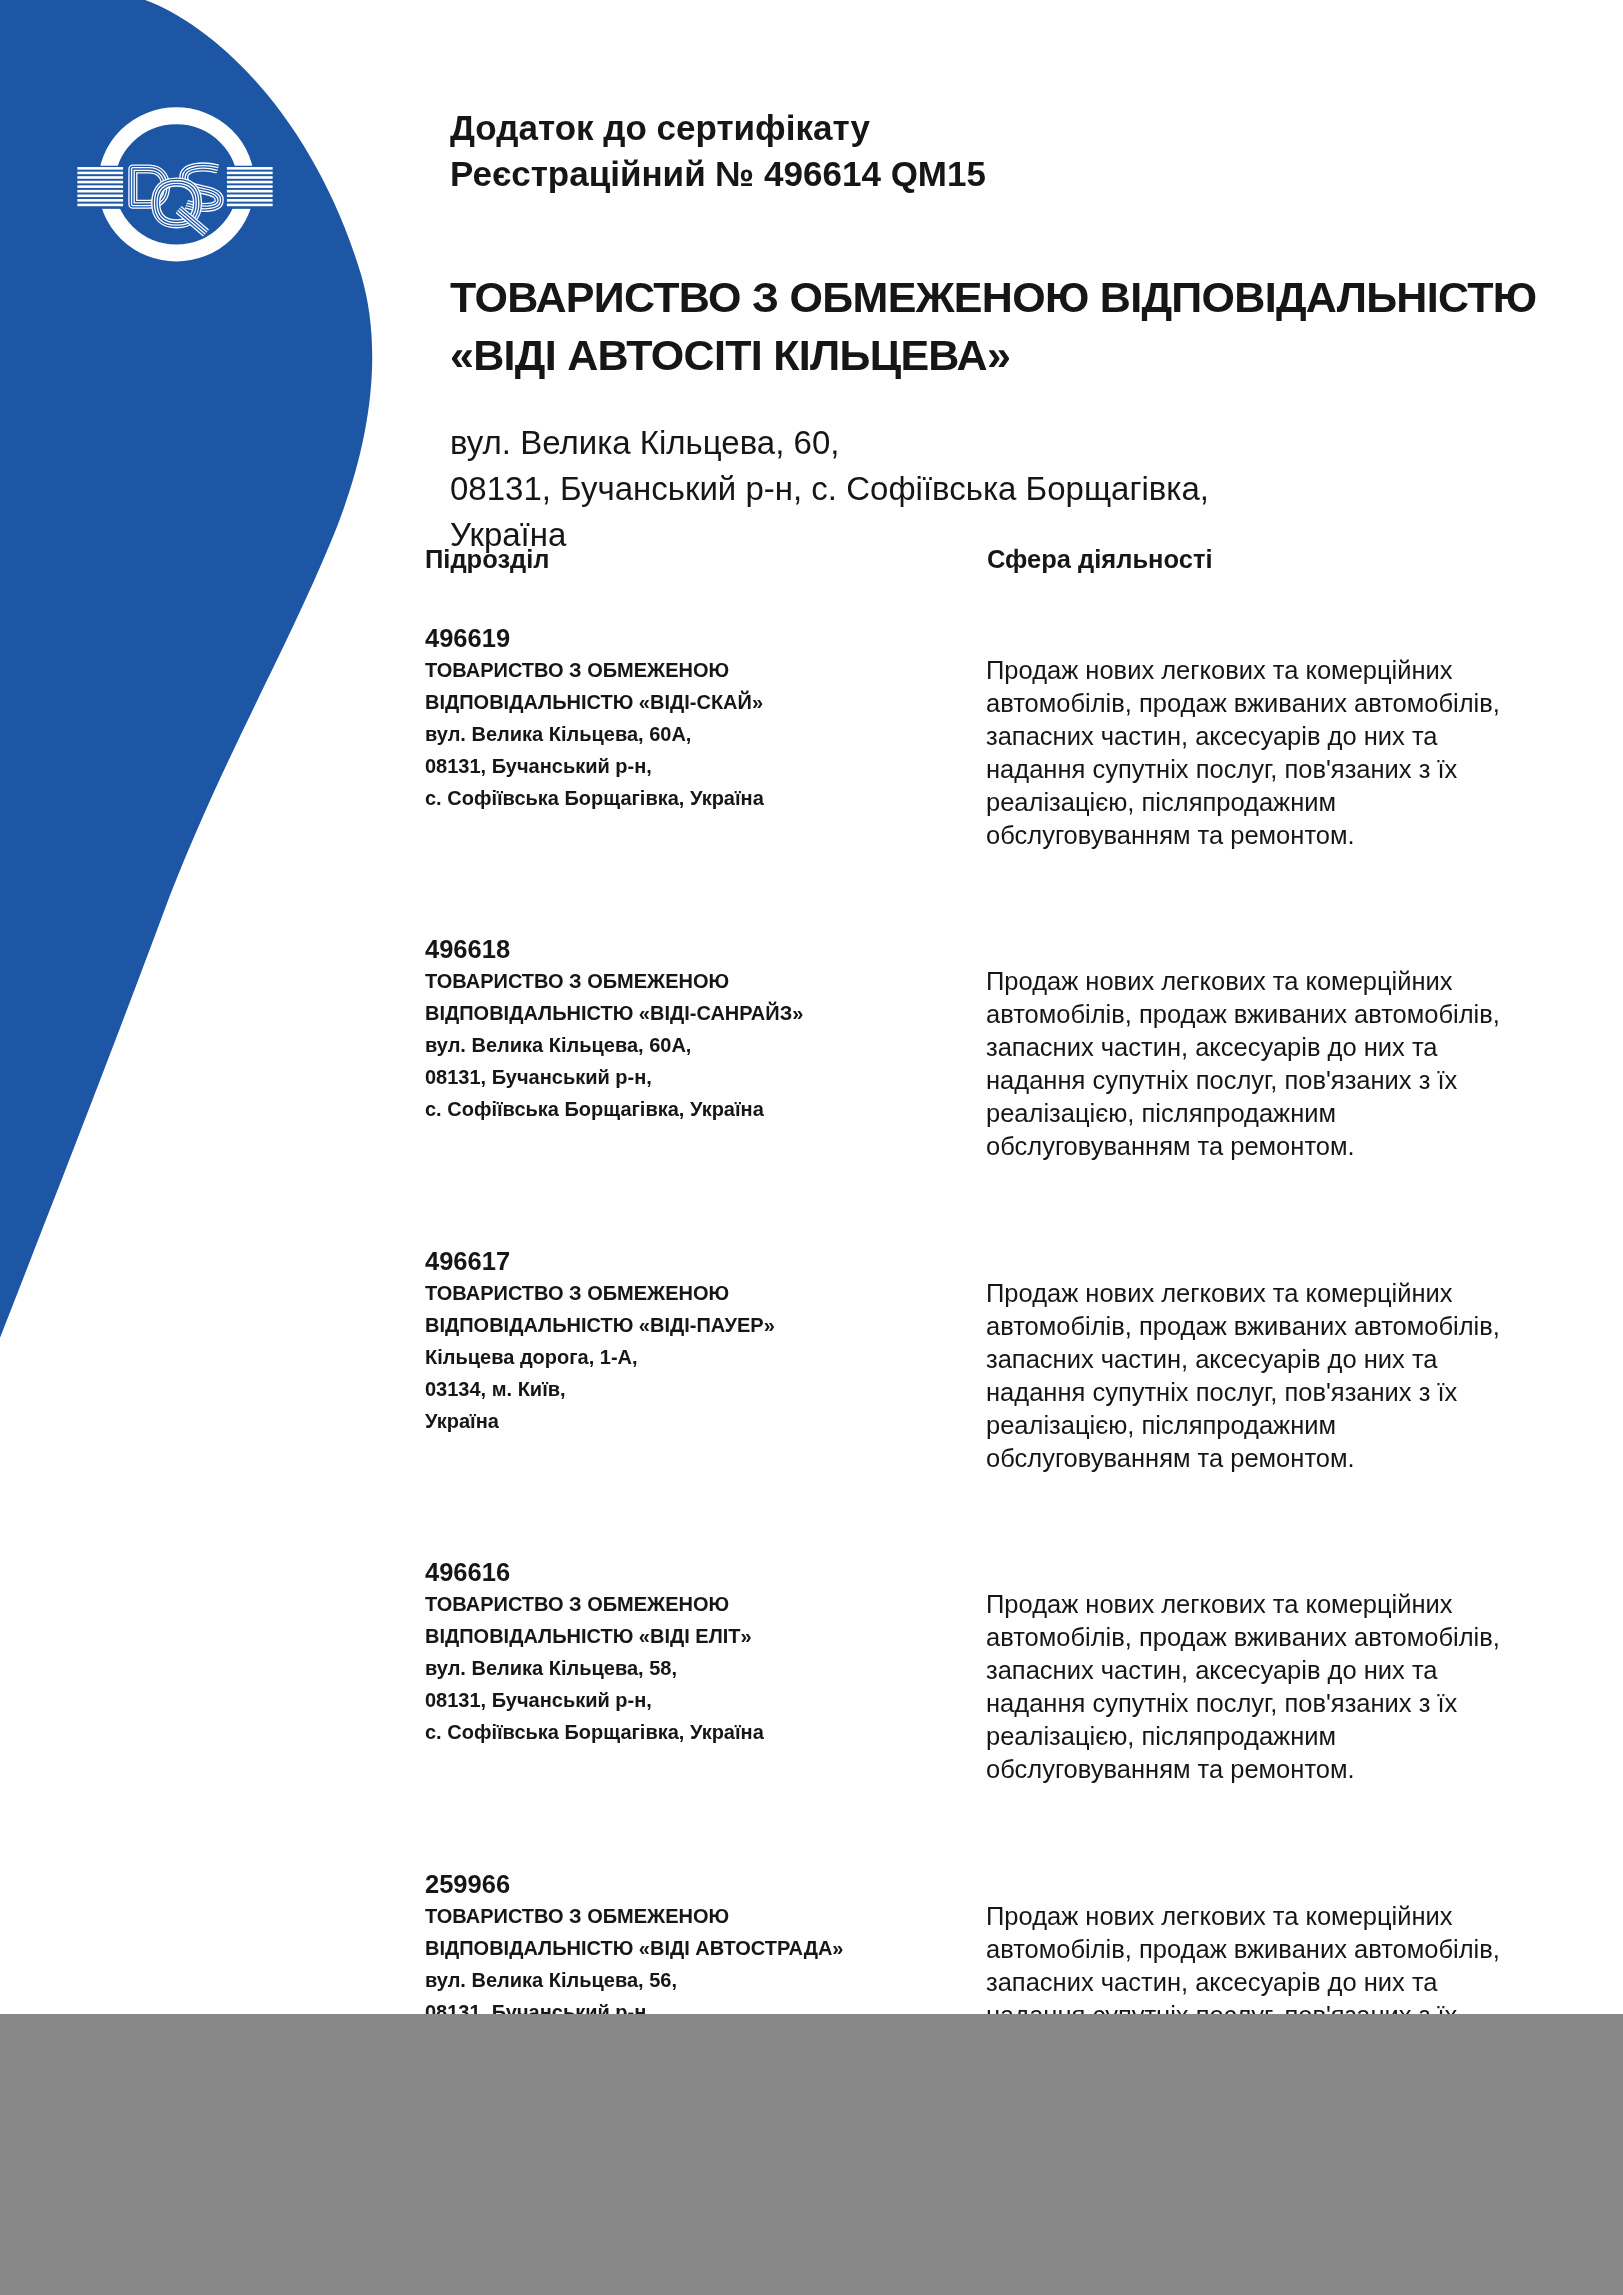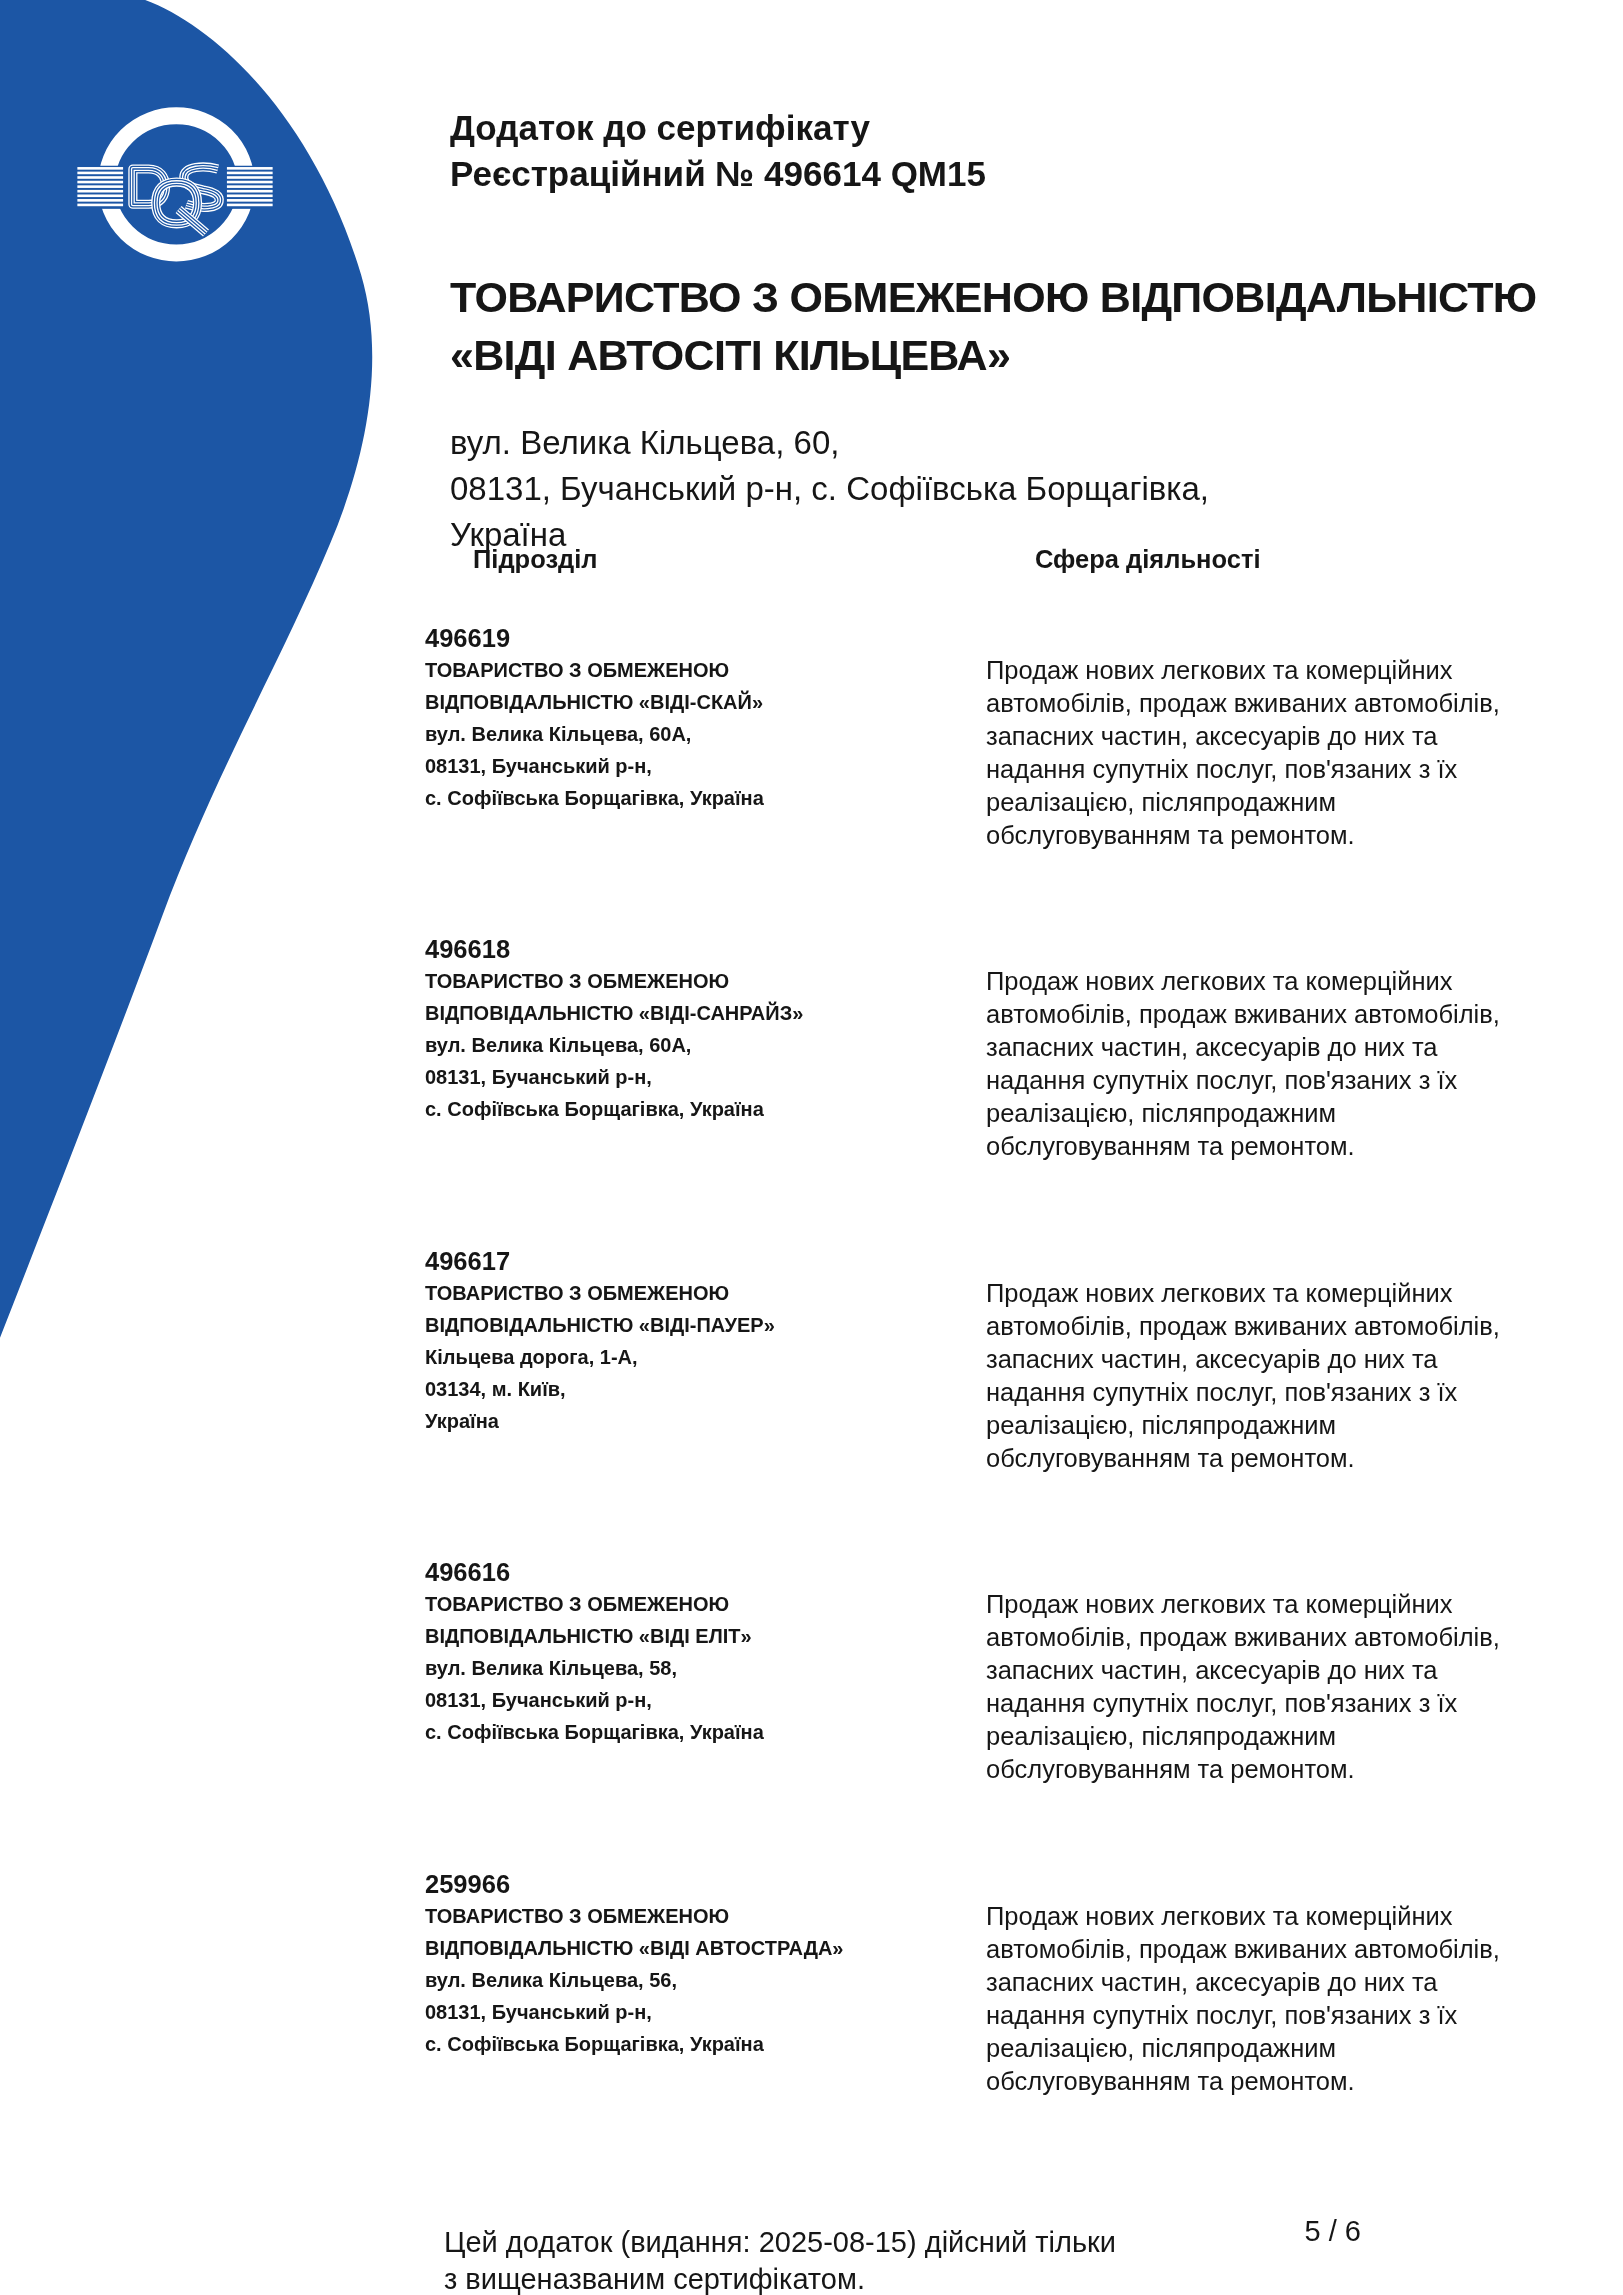--- a/index.html
+++ b/index.html
@@ -1,38 +1,38 @@
 <!DOCTYPE html>
 <html style="font-size:10.5px"><head>
 <meta charset="utf-8">
 <style>
   html,body { margin:0; padding:0; background:#888; }
   .page {
-    position:relative; width:1623px; height:2295px; background:#ffffff;
+    position:relative; width:1623px; height:2014px; background:#ffffff;
     overflow:hidden; font-family:"Liberation Sans", sans-serif; color:#161616;
     margin:0 auto;
   }
   svg.shape-svg { position:absolute; left:0; top:0; width:1623px; height:2295px; display:block; }
   svg.logo-svg  { position:absolute; left:75px; top:105px; width:200px; height:160px; display:block; }
 
   .hdr {
     position:absolute; left:450px; top:105px;
     font-size:35px; line-height:46px; font-weight:700; white-space:pre-line;
   }
   .title {
     position:absolute; left:450px; top:228px; width:1112px;
     font-size:43px; line-height:58px; font-weight:700; white-space:pre-line;
     letter-spacing:-0.7px;
     margin-top:40px;
   }
   .addr {
     position:absolute; left:450px; top:384px;
     font-size:33px; line-height:46px; white-space:pre-line;margin-top:36px;
   }
-  .colhdr { position:absolute; top:543px; font-size:25.5px; line-height:32px; font-weight:700;margin-left:48px; }
+  .colhdr { position:absolute; top:543px; font-size:25.5px; line-height:32px; font-weight:700; }
   .colhdr.c1 { left:425px; }
   .colhdr.c2 { left:987px; }
 
   .entry { position:absolute; left:425px; width:1139px; }
   .entry .num  { font-size:25.5px; line-height:32px; font-weight:700; }
   .entry .name { font-size:20px; line-height:32px; font-weight:700; white-space:pre-line; width:543px; }
   .entry .scope{
     position:absolute; left:561px; top:32px; width:550px;
     font-size:25.5px; line-height:33px; font-weight:400; white-space:pre-line;
   }

